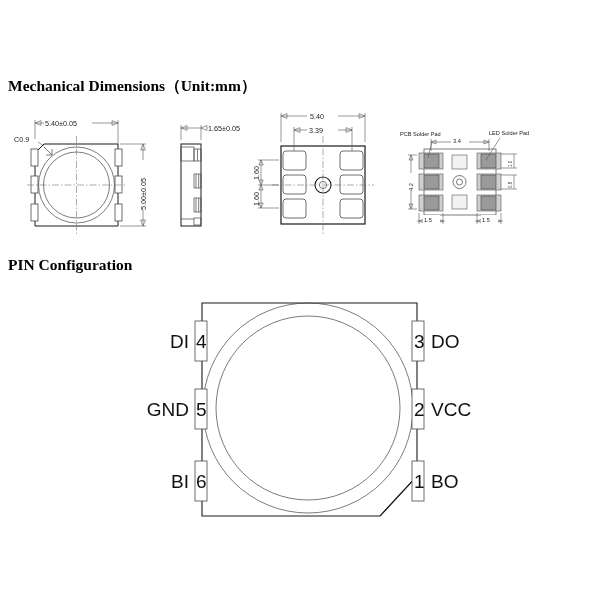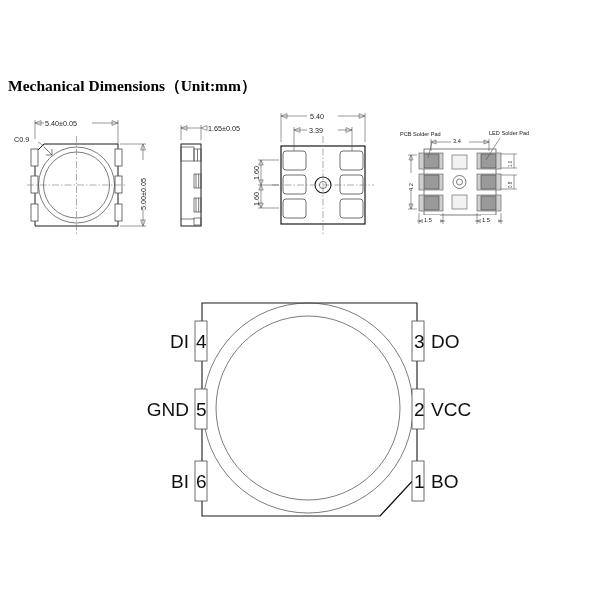--- a/index.html
+++ b/index.html
@@ -30,20 +30,21 @@
   .hatch-led{fill:#9a9a9a;stroke:#444;stroke-width:0.6;}
   .padwhite{fill:#f2f2f2;stroke:#555;stroke-width:0.6;}
 </style>
 </head>
 <body>
 
 <div class="page">
 
   <div class="heading" id="h-mech">Mechanical Dimensions（Unit:mm）</div>
 
+  <div class="heading" id="h-pin">PIN Configuration</div>
 
   <svg width="600" height="600">
 
     <g>
 
       <path class="ln" stroke-width="1" d="M35,145 L44,136 L118,136 L118,218 L35,218 Z" fill="#ffffff"></path>
 
       <path class="ln-thin" d="M44,139 L52,147 M52,141 L52,147 L46,147"></path>
 
       <rect class="pad" x="31" y="141" width="7" height="17"></rect>

